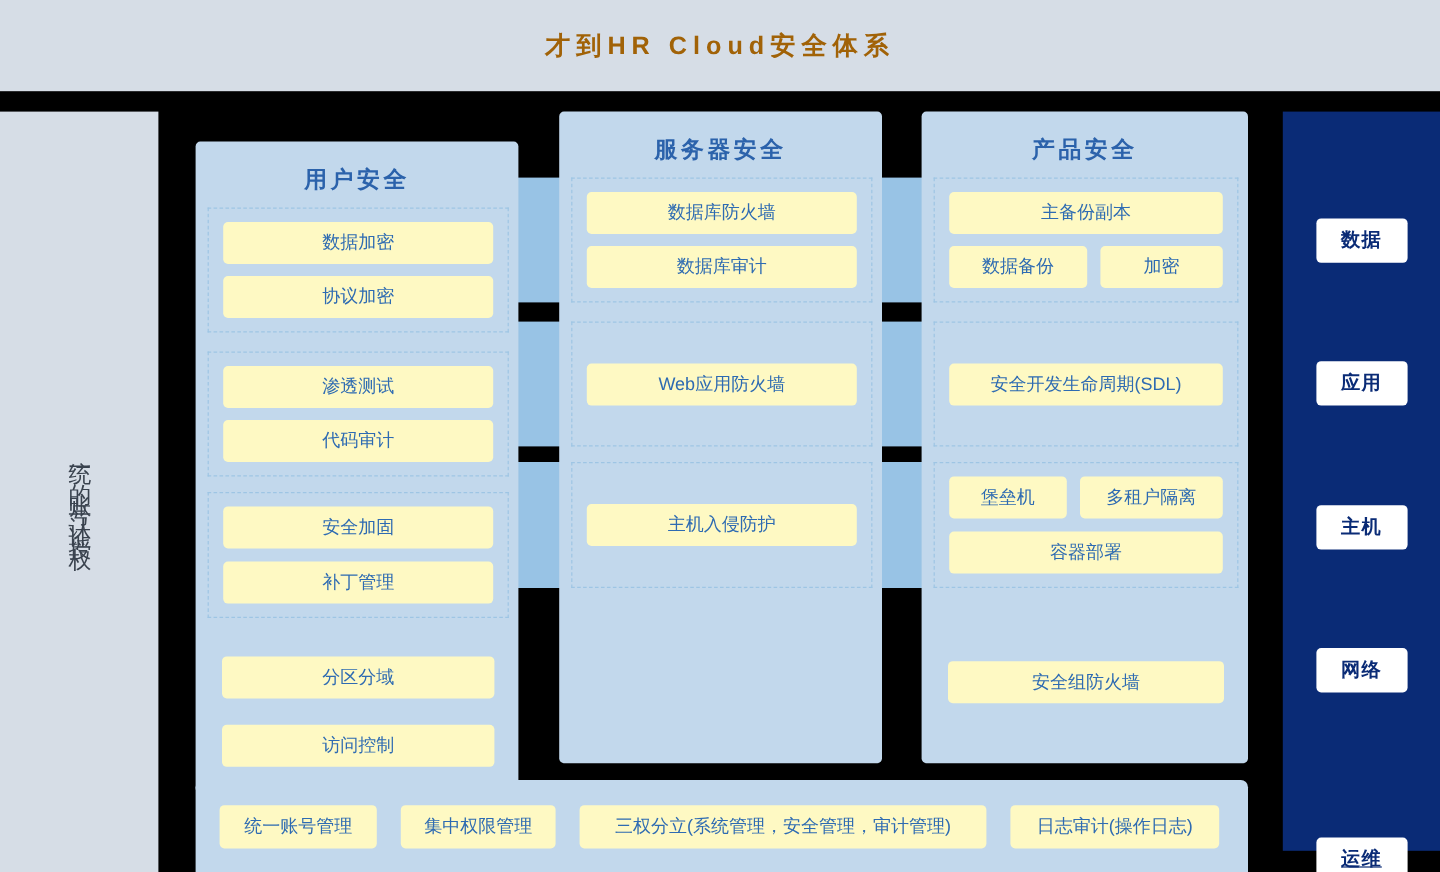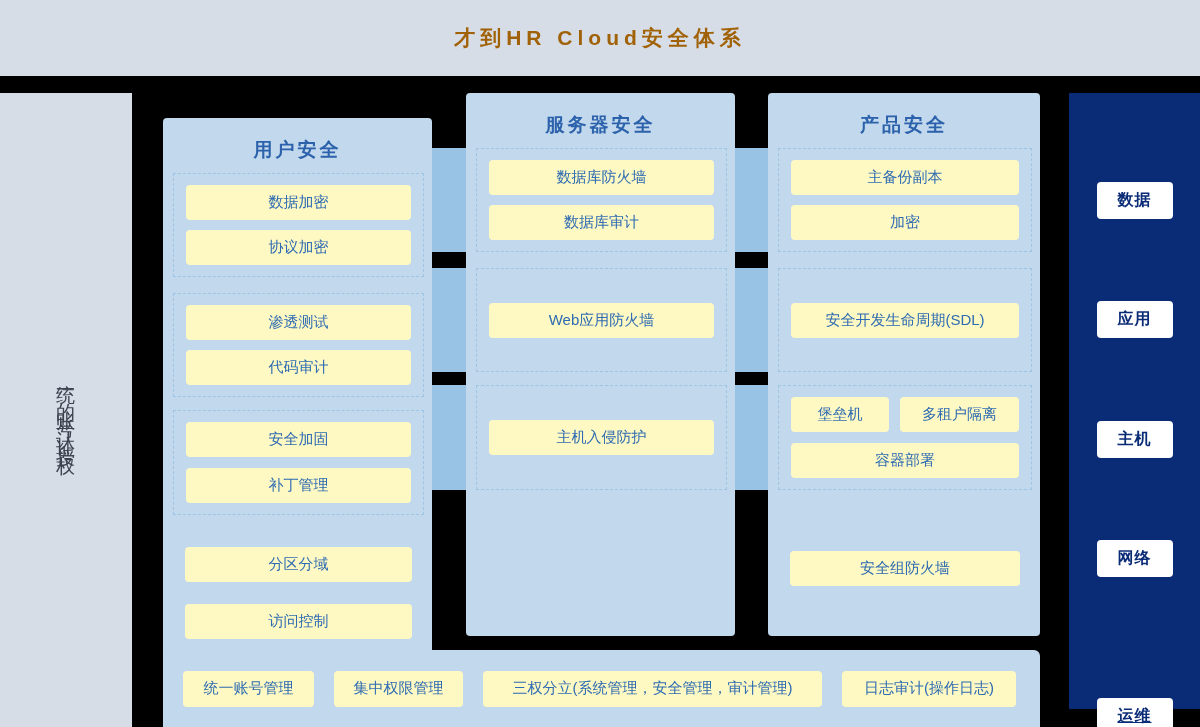--- a/index.html
+++ b/index.html
@@ -109,20 +109,21 @@
     <div class="group dashed center g3">
       <div class="chip">主机入侵防护</div>
     </div>
   </div>
 
   <div class="col col3">
     <div class="col-header">产品安全</div>
     <div class="group dashed g1">
       <div class="chip">主备份副本</div>
       <div class="pair">
+        <div class="chip wide">数据备份</div>
         <div class="chip">加密</div>
       </div>
     </div>
     <div class="group dashed center g2">
       <div class="chip">安全开发生命周期(SDL)</div>
     </div>
     <div class="group dashed g3">
       <div class="pair">
         <div class="chip narrow">堡垒机</div>
         <div class="chip">多租户隔离</div>

